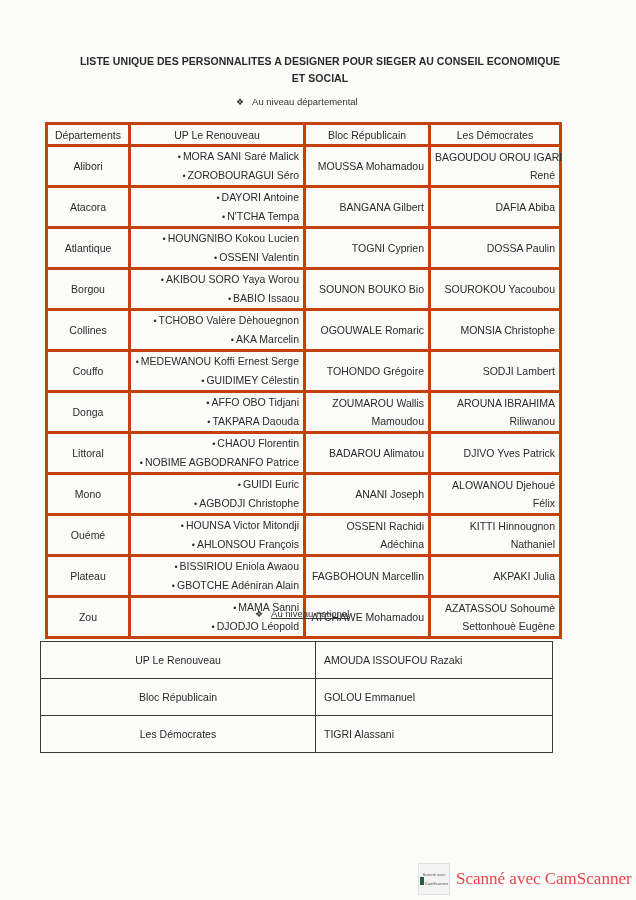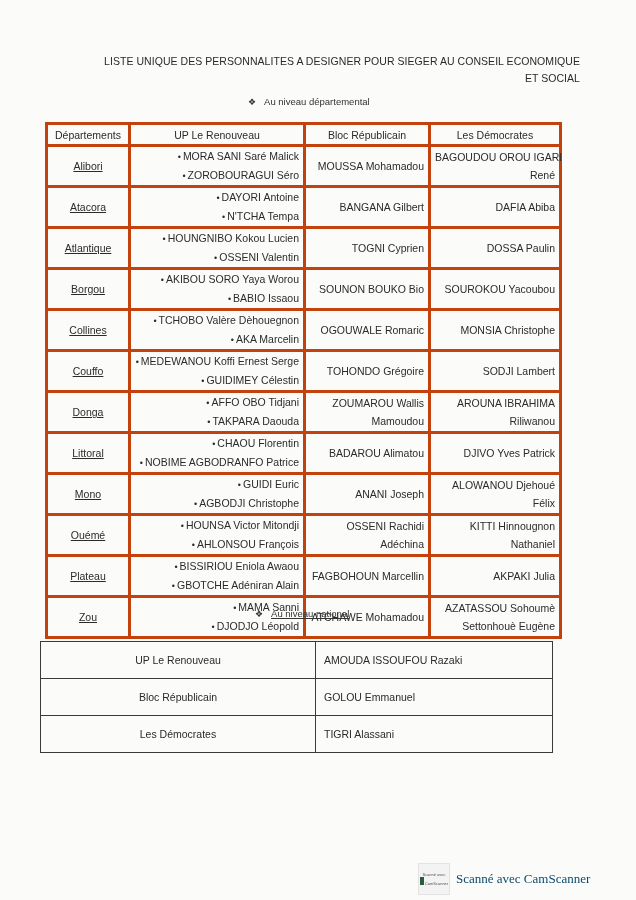--- a/index.html
+++ b/index.html
@@ -4,60 +4,60 @@
 <style>
   html, body { margin: 0; padding: 0; }
   body {
     width: 636px; height: 900px; background: #fbfbfa;
     font-family: "Liberation Sans", "DejaVu Sans", sans-serif;
     color: #2a2a2a; position: relative; overflow: hidden;
   }
   .page { position: absolute; left: 0; top: 0; width: 636px; height: 900px; }
   .title {
     position: absolute; left: 60px; width: 520px; top: 53px;
-    text-align: right; font-size: 10.5px; font-weight: normal; line-height: 17px;
+    text-align: center; font-size: 10.5px; font-weight: bold; line-height: 17px;
     letter-spacing: 0.05px;
   }
   .section {
     position: absolute; font-size: 9.5px; color: #333;
   }
   .section .diamond { display: inline-block; margin-right: 8px; font-size: 9px; }
-  .sec1 { left: 248px; top: 96px; }
+  .sec1 { left: 236px; top: 96px; }
   .sec2 { left: 255px; top: 608px; text-decoration: underline; }
   table { border-collapse: collapse; position: absolute; }
   .dept {
     left: 45px; top: 122px; width: 514px; table-layout: fixed;
   }
   .dept td, .dept th {
     border: 3px solid #c2410c; font-size: 10.5px; font-weight: normal;
     padding: 0 4px; vertical-align: middle; color: #2b2b2b;
   }
   .dept th { height: 19px; text-align: center; }
   .dept td { height: 36px; text-align: right; }
-  .dept td.d { text-align: center; text-decoration: underline; }
+  .dept td.d { text-align: center; }
   .dept .li { display: block; line-height: 18px; white-space: nowrap; overflow: hidden; }
   .dept .li::before { content: "•"; margin-right: 2px; font-size: 9px; }
   .dept .ml { display: block; line-height: 18px; white-space: nowrap; }
   .nat {
     left: 40px; top: 641px; width: 512px; table-layout: fixed;
   }
   .nat td {
     border: 1px solid #3a3a3a; height: 36px; font-size: 10.5px; padding: 0 8px;
   }
   .nat td.p { text-align: center; }
   .footer {
     position: absolute; left: 418px; top: 863px; display: flex; align-items: center;
   }
   .logo {
     width: 30px; height: 30px; border: 1px solid #e3e3e3; background: #f3f3f3;
     font-size: 4px; color: #555; display: flex; flex-direction: column;
     align-items: center; justify-content: center; margin-right: 6px;
   }
   .logo .bar { width: 4px; height: 8px; background: #2a5d3b; display: inline-block; margin-right: 1px; }
-  .footer .txt { font-family: "Liberation Serif", serif; font-size: 13px; color: #0c4a6e; }
+  .footer .txt { font-family: "Liberation Serif", serif; font-size: 17px; color: #ef4444; }
 </style>
 </head>
 <body>
 
 <div class="page">
 
   <div class="title">
     <div>LISTE UNIQUE DES PERSONNALITES A DESIGNER POUR SIEGER AU CONSEIL ECONOMIQUE</div>
     <div>ET SOCIAL</div>
   </div>

